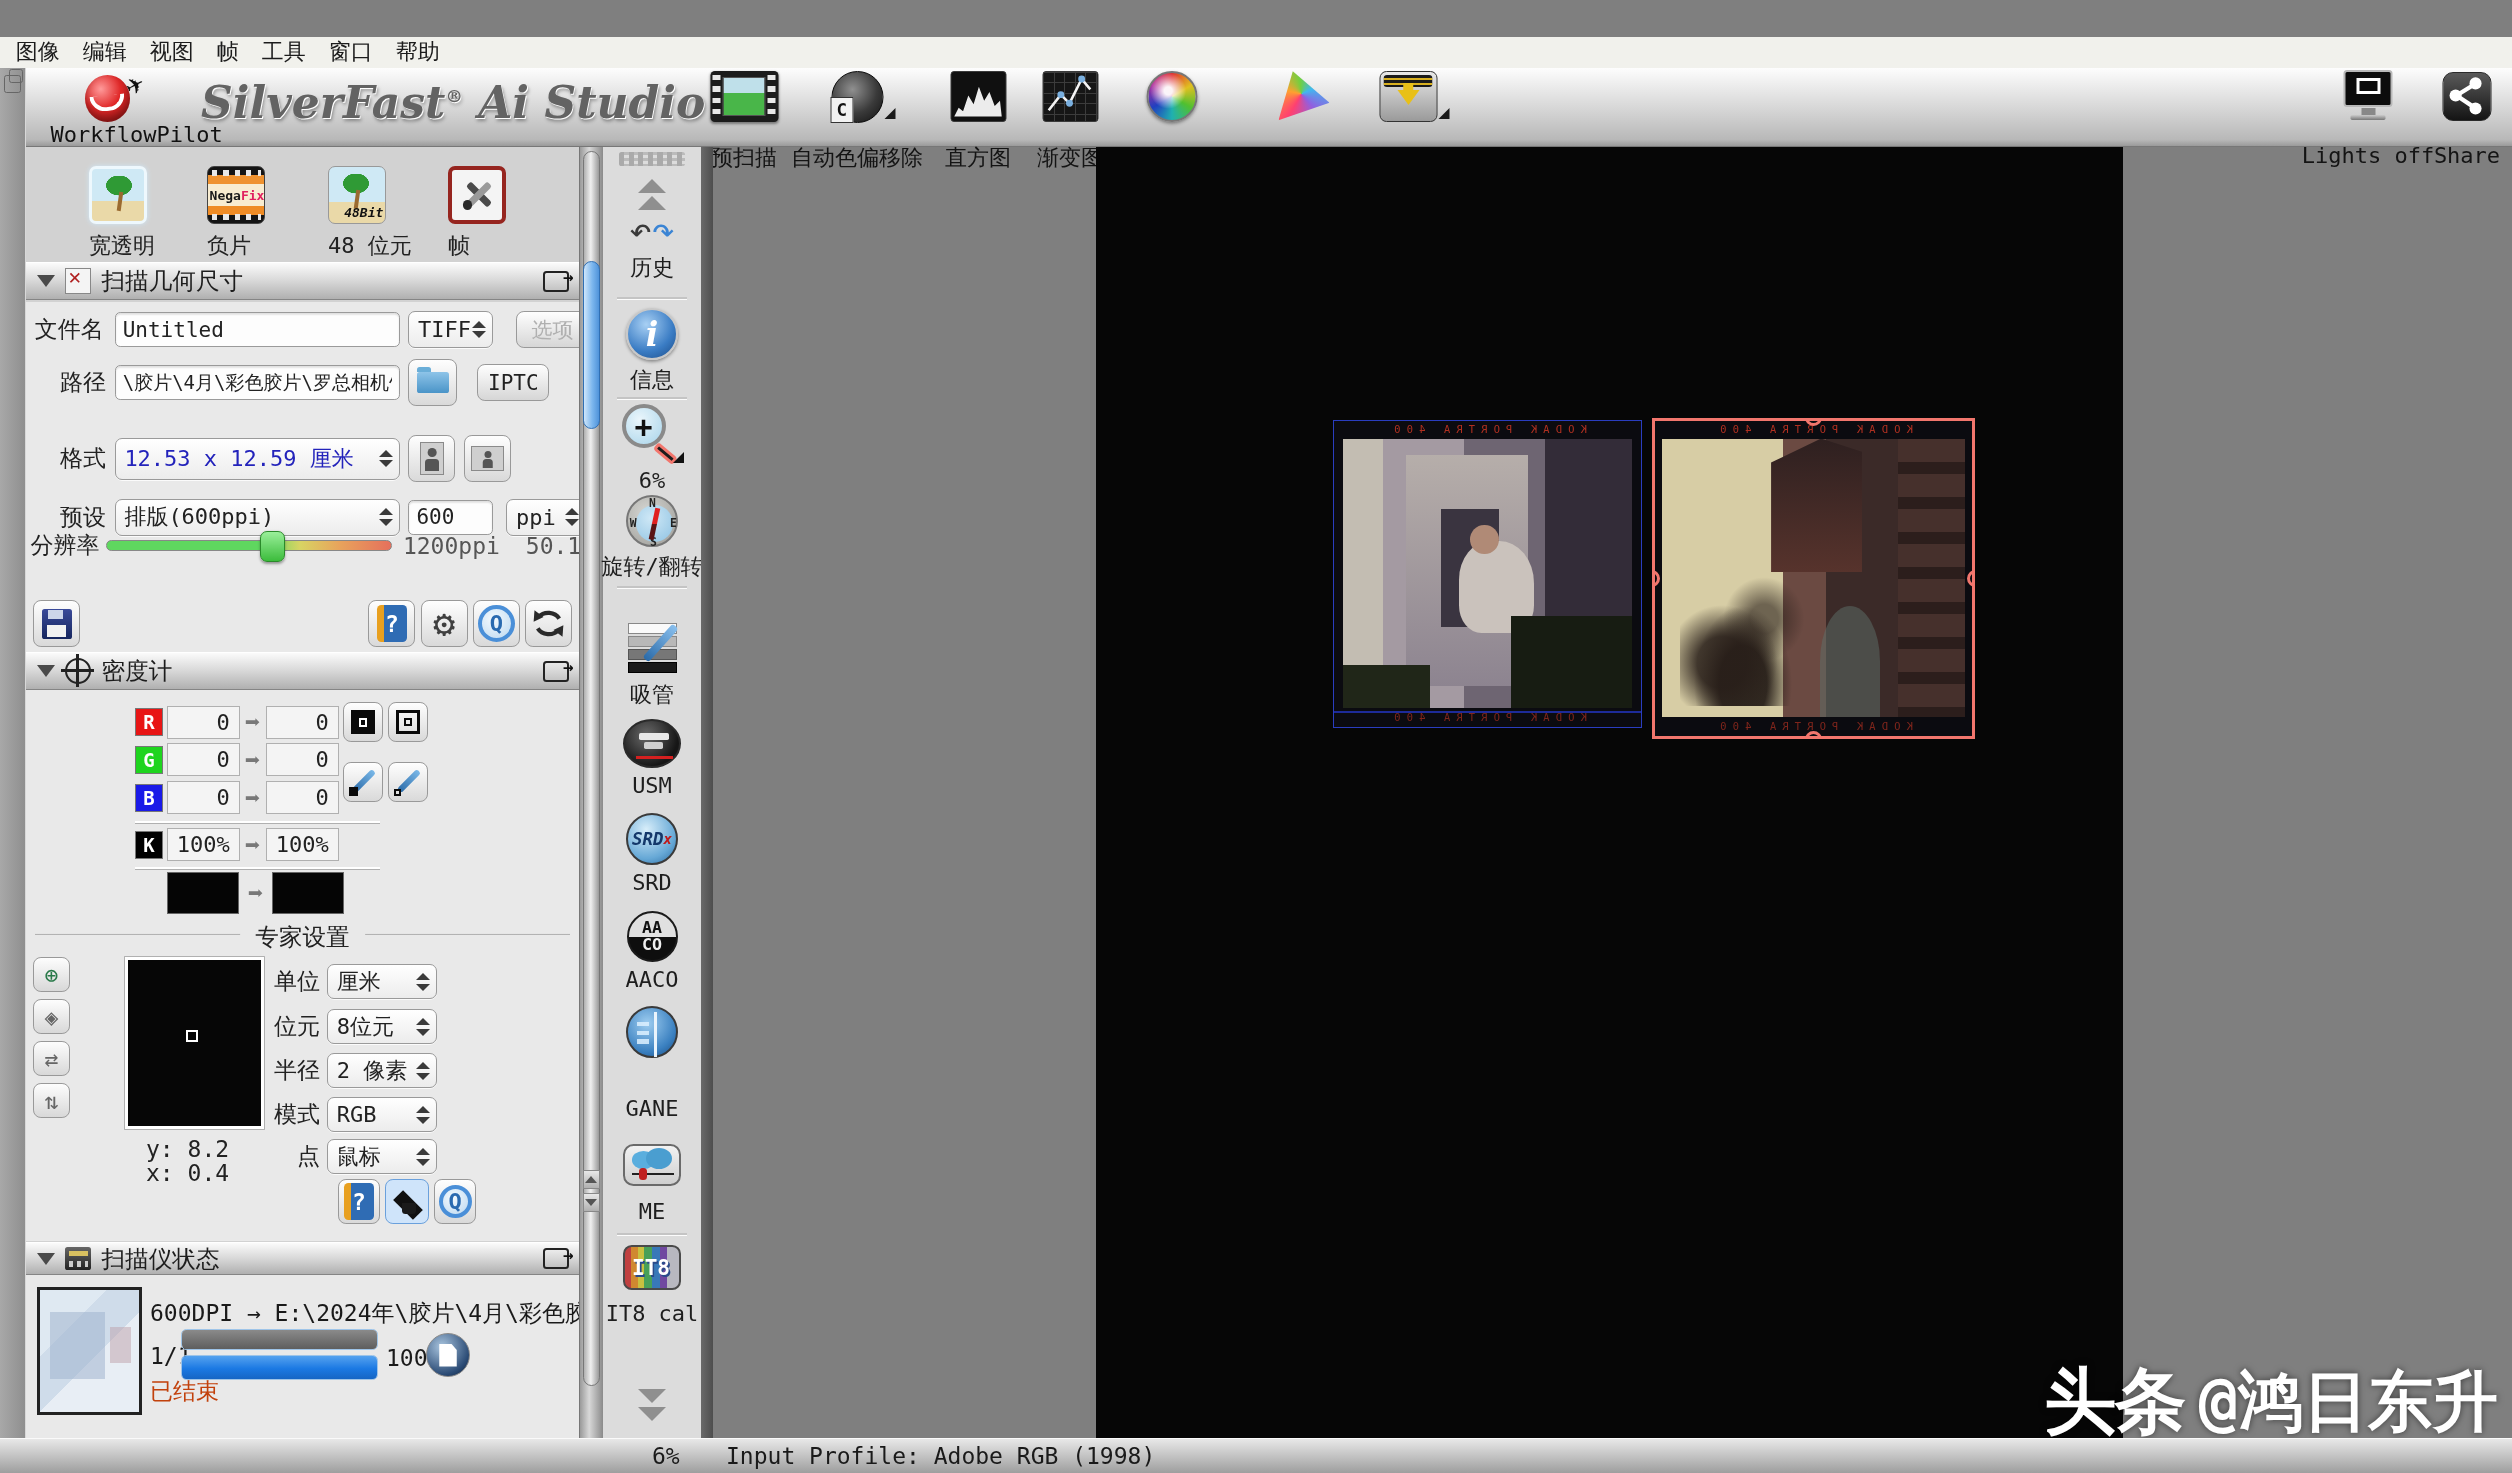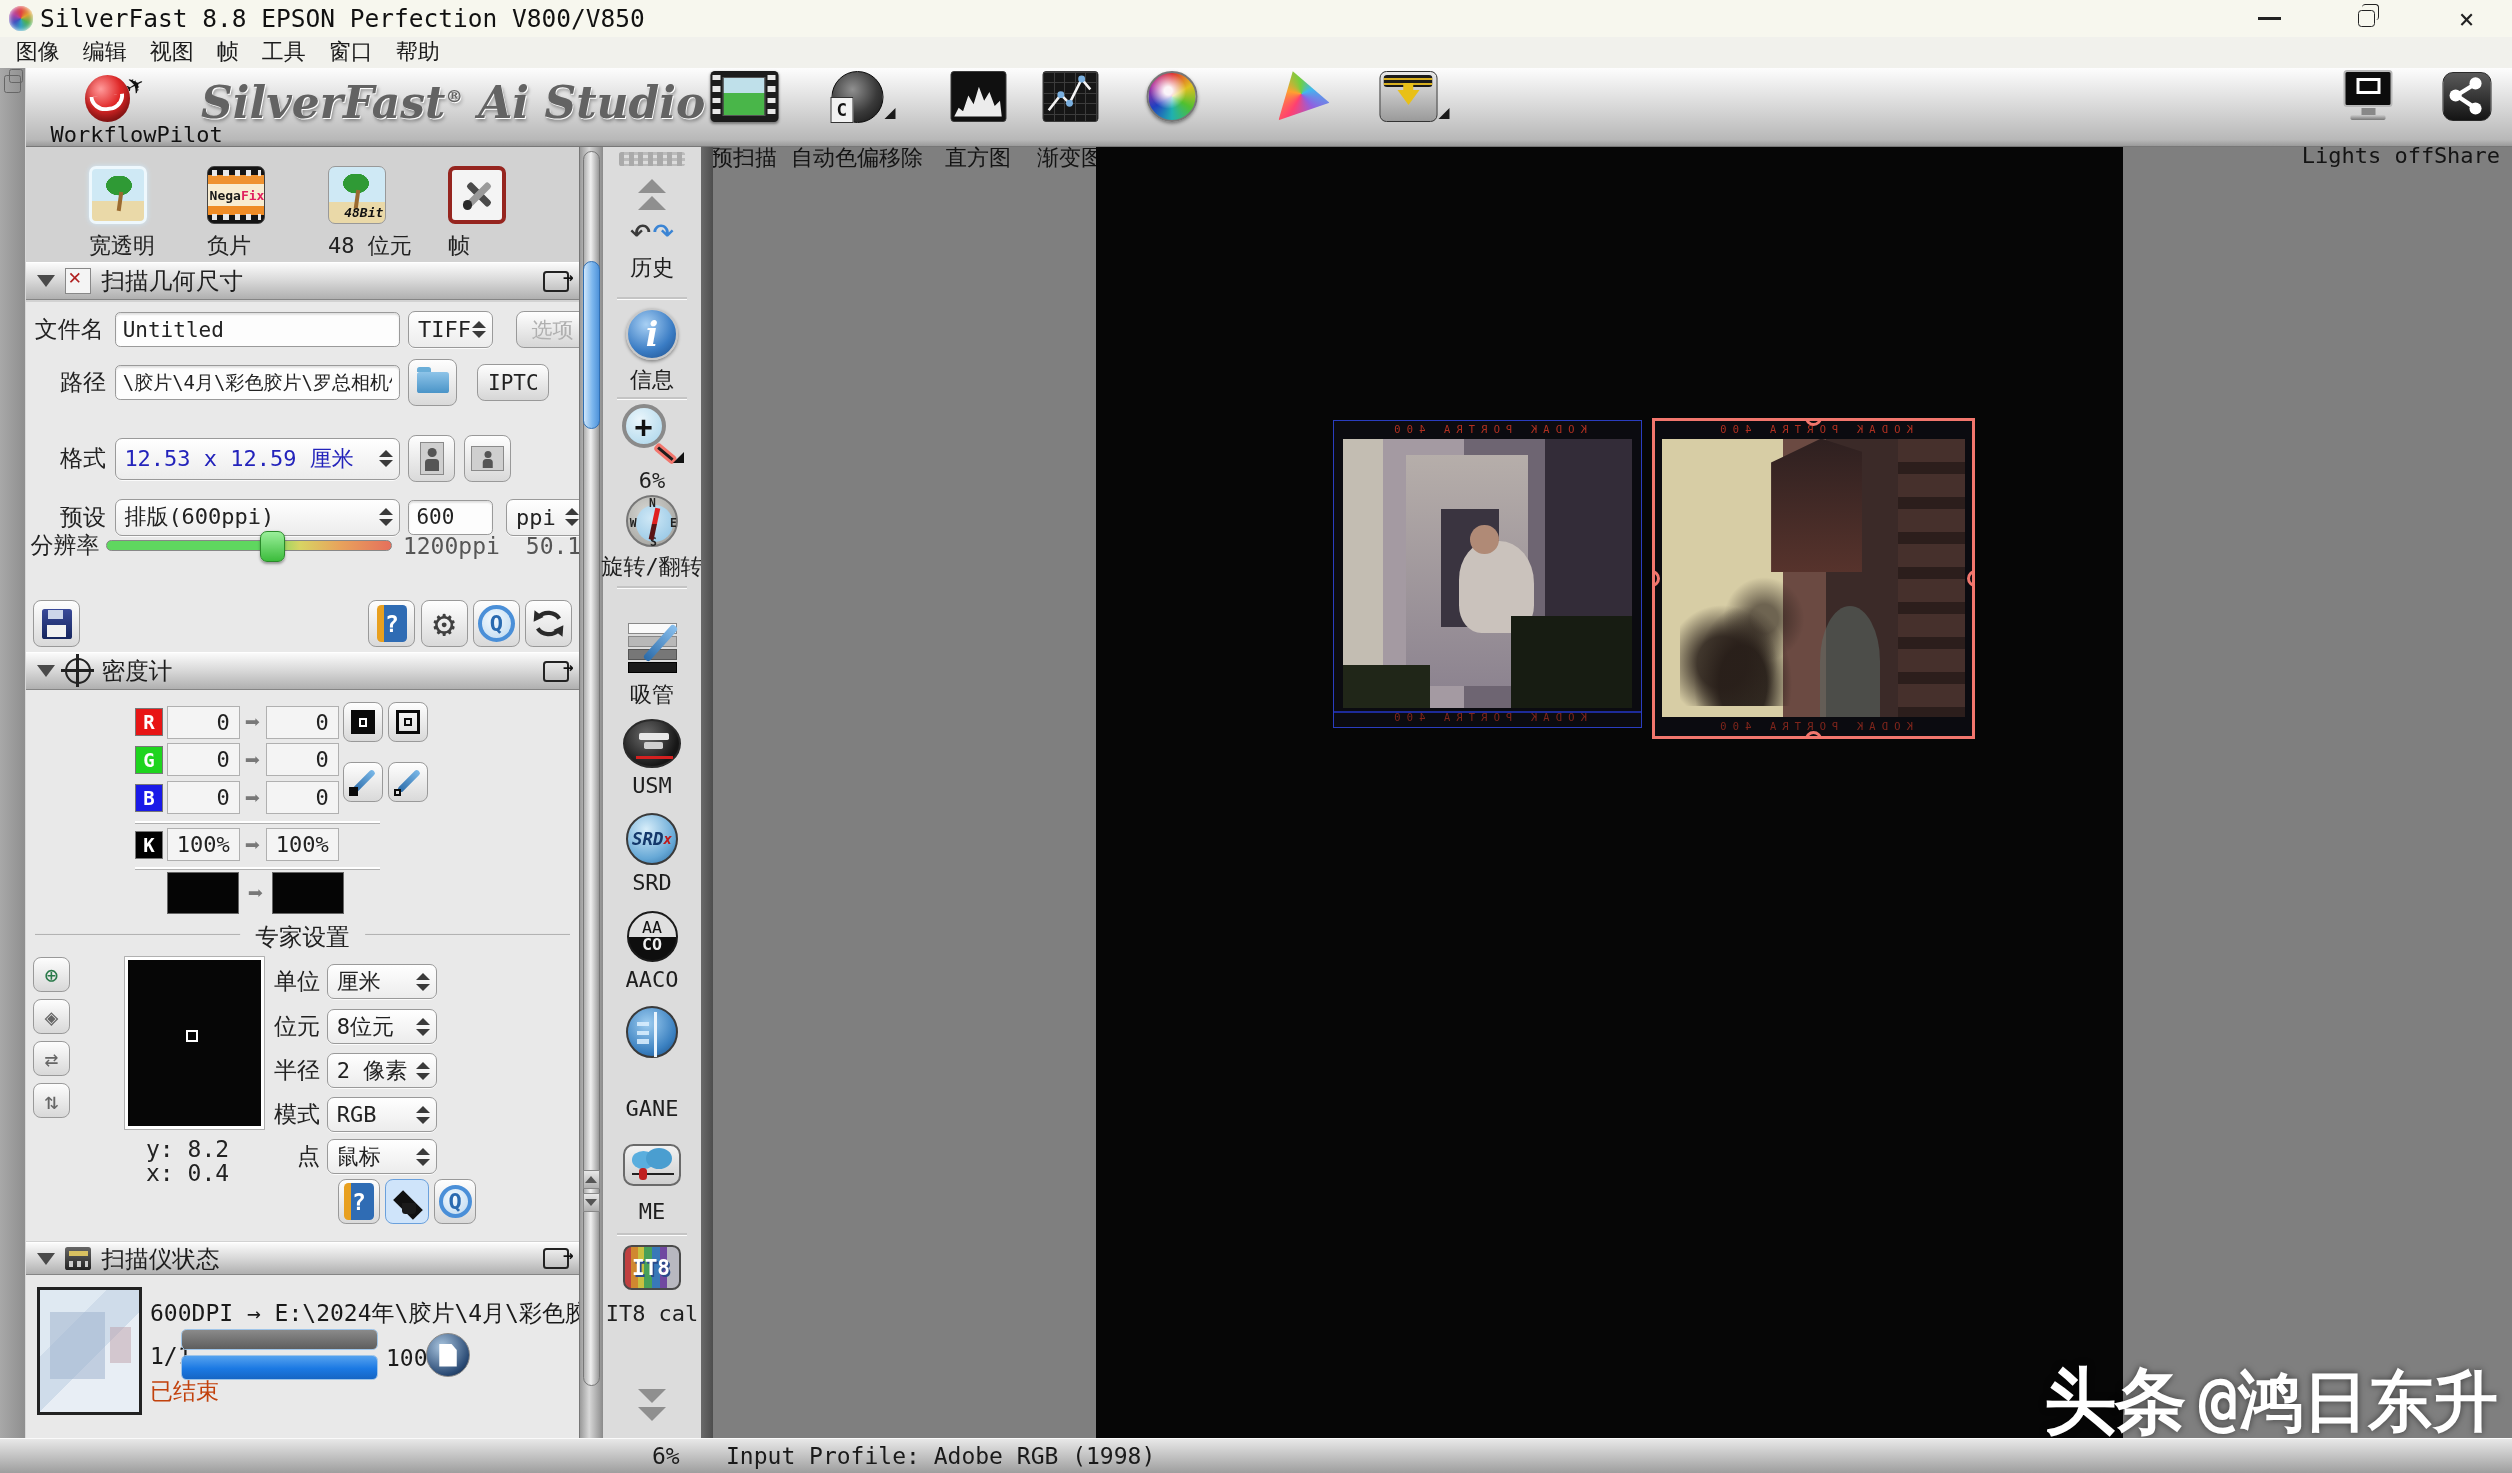--- a/index.html
+++ b/index.html
@@ -171,21 +171,21 @@
 .piptool .b3{position:absolute;left:3.5px;top:28px;width:49px;height:11.4px;background:#777;border:0.9px solid #555}
 .piptool .b4{position:absolute;left:3.5px;top:41px;width:49px;height:11.4px;background:#1a1a1a;border:0.9px solid #000}
 .piptool .rod{position:absolute;left:14px;top:17.5px;width:45px;height:7.9px;border-radius:3.5px;background:linear-gradient(90deg,#2a6aa8,#8ac0ee);transform:rotate(-48deg)}
 .usmoval{position:relative;width:58px;height:49px;border-radius:50%;background:radial-gradient(circle at 40% 32%,#6a6a6a,#161616 70%);border:2.6px solid #2a2a2a;display:flex;align-items:center;justify-content:center}
 .usmoval .g1{position:absolute;left:14px;top:12.2px;width:30px;height:7px;background:#e8e8e8;border-radius:1.7px}
 .usmoval .g2{position:absolute;left:19px;top:21px;width:19px;height:7px;background:#d0d0d0;border-radius:1.7px}
 .usmoval .red{position:absolute;left:10.5px;bottom:7px;width:37px;height:3.5px;background:#d42020}
 .srdcirc{width:52px;height:52px;border-radius:50%;background:radial-gradient(circle at 38% 30%,#d8eefa,#66a8d6 65%,#2a6aa0);border:2.6px solid #3a3a3a;display:flex;align-items:center;justify-content:center;font-weight:bold;font-style:italic;font-size:17.5px;color:#14386a}
 .srdcirc .xred{color:#c01818;font-size:14px}
 .aacocirc{width:51px;height:51px;border-radius:50%;background:linear-gradient(180deg,#e0e0e0 0 50%,#0e0e0e 50%);border:2.6px solid #1a1a1a;display:flex;flex-direction:column;align-items:center;justify-content:center;line-height:1}
-.aacocirc .t{font-size:16.6px;font-weight:normal;color:#111}
+.aacocirc .t{font-size:16.6px;font-weight:bold;color:#111}
 .aacocirc .b{font-size:16.6px;font-weight:bold;color:#f0f0f0}
 .ganecirc{position:relative;width:52px;height:52px;border-radius:50%;background:radial-gradient(circle at 40% 32%,#9ecdf0,#3a80c0 65%,#1a4a80);border:2.6px solid #3a3a3a}
 .ganecirc::before{content:"";position:absolute;left:26px;top:3.5px;width:2.6px;height:45px;background:#eaf4fc}
 .ganecirc::after{content:"";position:absolute;left:8.7px;top:14px;width:12.2px;height:23px;background:repeating-linear-gradient(180deg,rgba(220,240,255,.85) 0 4.4px,transparent 4.4px 8.7px)}
 .mebox{position:relative;width:58px;height:42px;border-radius:10.5px;background:linear-gradient(180deg,#f2f2f2,#cfcfcf);border:2.6px solid #6a6a6a}
 .mebox .c1{position:absolute;left:7px;top:5.2px;width:23px;height:17.5px;border-radius:50%;background:#5aaede}
 .mebox .c2{position:absolute;left:21px;top:1.7px;width:26px;height:21px;border-radius:50%;background:#4a9ed0}
 .mebox .line{position:absolute;left:7px;bottom:8.7px;width:42px;height:2.6px;background:#222}
 .mebox .dot{position:absolute;left:14px;bottom:4.4px;width:7.9px;height:11.4px;border-radius:3.5px;background:#c02020}
 .it8box{position:relative;width:58px;height:45px;border-radius:8.7px;border:2.6px solid #4a4a4a;overflow:hidden;
@@ -204,33 +204,20 @@
 
 .watermark{position:absolute;right:14px;top:1354px;display:flex;align-items:center;gap:14px;color:#fff;font-weight:bold;text-shadow:0 0 7px rgba(0,0,0,.55)}
 .wm-badge{font-size:72px;letter-spacing:-1.7px}
 .wm-handle{font-size:65px}
 </style>
 </head>
 <body>
 
 <div id="root">
 
-  <div class="titlebar">
-    <div class="appicon"></div>
-    <div class="apptitle">SilverFast 8.8 EPSON Perfection V800/V850</div>
-    <div class="winbtn" style="left:2239px">
-        <div class="minglyph"></div>
-      </div>
-    <div class="winbtn" style="left:2336px">
-        <div class="restoreglyph"></div>
-      </div>
-    <div class="winbtn" style="left:2436px">
-        <span>×</span>
-      </div>
-  </div>
 
   <div class="menubar">
     <span class="menuitem">图像</span>
     <span class="menuitem">编辑</span>
     <span class="menuitem">视图</span>
     <span class="menuitem">帧</span>
     <span class="menuitem">工具</span>
     <span class="menuitem">窗口</span>
     <span class="menuitem">帮助</span>
   </div>

